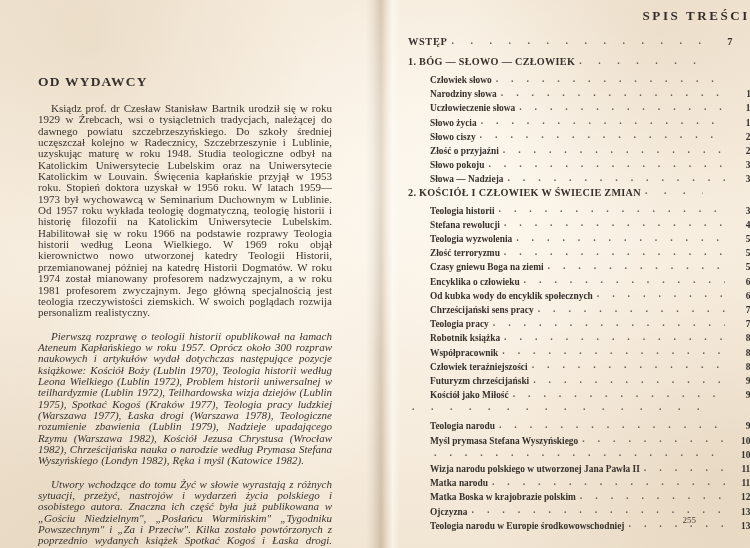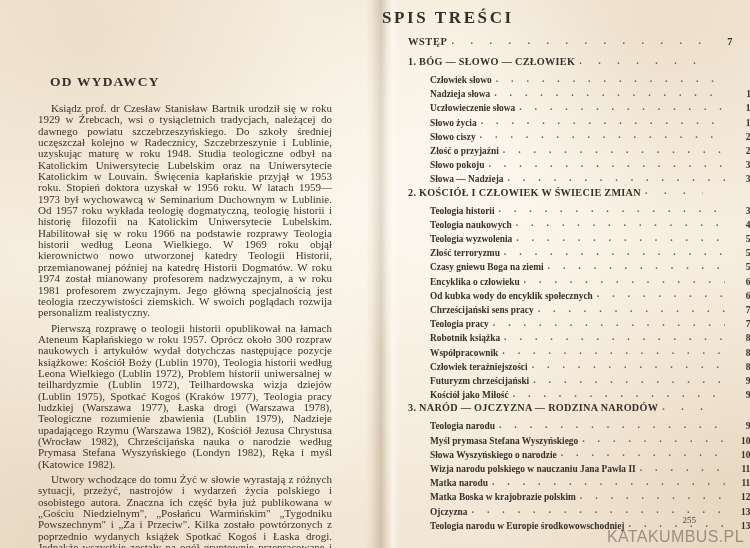--- a/index.html
+++ b/index.html
@@ -70,41 +70,41 @@
     position: absolute;
     left: 38px;
     top: 74px;
     width: 294px;
   }
   .od-wydawcy {
     font-size: 13.5px;
     font-weight: bold;
     letter-spacing: 1.2px;
     color: #35302c;
-    margin: 0 0 13px 12px;
+    margin: 0 0 13px 0;
   }
   .body-text {
     font-size: 11px;
     line-height: 11.35px;
     text-align: justify;
     color: #3a342e;
     margin: 0;
     word-spacing: 0.4px;
   }
-  .body-text + .body-text { margin-top: 4px; }
+  .body-text + .body-text { margin-top: 12px; font-style: italic; }
   .body-text .ind { display: inline-block; width: 13px; }
 
   
   .toc-title {
     position: absolute;
-    left: 2px;
+    left: 16px;
     right: 0;
     top: 8px;
-    text-align: left;
-    font-size: 17px;
+    text-align: right;
+    font-size: 13px;
     font-weight: bold;
     letter-spacing: 2.6px;
     color: #332e2a;
   }
   .toc {
     position: absolute;
     left: 28px;
     top: 36px;
     width: 325px;
     color: #37312c;
@@ -212,21 +212,21 @@
           <span class="lbl">1. BÓG — SŁOWO — CZŁOWIEK</span>
           <span class="dots">. . . . . . . . . . . . . . . . . . . . . . . . . . . . . . . . . . . . . . . . . . . . . . . . . . . . . . . . . . . . . . . . . . . . . . . . . . . . . . . . . . . . . . . . . . </span>
           <span class="pg"></span>
         </div>
         <div class="row entry">
           <span class="lbl">Człowiek słowo</span>
           <span class="dots">. . . . . . . . . . . . . . . . . . . . . . . . . . . . . . . . . . . . . . . . . . . . . . . . . . . . . . . . . . . . . . . . . . . . . . . . . . . . . . . . . . . . . . . . . . </span>
           <span class="pg">8</span>
         </div>
         <div class="row entry">
-          <span class="lbl">Nadzieja słowa</span>
+          <span class="lbl">Narodziny słowa</span>
           <span class="dots">. . . . . . . . . . . . . . . . . . . . . . . . . . . . . . . . . . . . . . . . . . . . . . . . . . . . . . . . . . . . . . . . . . . . . . . . . . . . . . . . . . . . . . . . . . </span>
           <span class="pg">11</span>
         </div>
         <div class="row entry">
           <span class="lbl">Uczłowieczenie słowa</span>
           <span class="dots">. . . . . . . . . . . . . . . . . . . . . . . . . . . . . . . . . . . . . . . . . . . . . . . . . . . . . . . . . . . . . . . . . . . . . . . . . . . . . . . . . . . . . . . . . . </span>
           <span class="pg">16</span>
         </div>
         <div class="row entry">
           <span class="lbl">Słowo życia</span>
@@ -257,21 +257,21 @@
           <span class="lbl">2. KOŚCIÓŁ I CZŁOWIEK W ŚWIECIE ZMIAN</span>
           <span class="dots">. . . . . . . . . . . . . . . . . . . . . . . . . . . . . . . . . . . . . . . . . . . . . . . . . . . . . . . . . . . . . . . . . . . . . . . . . . . . . . . . . . . . . . . . . . </span>
           <span class="pg"></span>
         </div>
         <div class="row entry">
           <span class="lbl">Teologia historii</span>
           <span class="dots">. . . . . . . . . . . . . . . . . . . . . . . . . . . . . . . . . . . . . . . . . . . . . . . . . . . . . . . . . . . . . . . . . . . . . . . . . . . . . . . . . . . . . . . . . . </span>
           <span class="pg">38</span>
         </div>
         <div class="row entry">
-          <span class="lbl">Teologia naukowych</span>
+          <span class="lbl">Stefana rewolucji</span>
           <span class="dots">. . . . . . . . . . . . . . . . . . . . . . . . . . . . . . . . . . . . . . . . . . . . . . . . . . . . . . . . . . . . . . . . . . . . . . . . . . . . . . . . . . . . . . . . . . </span>
           <span class="pg">43</span>
         </div>
         <div class="row entry">
           <span class="lbl">Teologia wyzwolenia</span>
           <span class="dots">. . . . . . . . . . . . . . . . . . . . . . . . . . . . . . . . . . . . . . . . . . . . . . . . . . . . . . . . . . . . . . . . . . . . . . . . . . . . . . . . . . . . . . . . . . </span>
           <span class="pg">50</span>
         </div>
         <div class="row entry">
           <span class="lbl">Złość terroryzmu</span>
@@ -322,41 +322,39 @@
           <span class="lbl">Futuryzm chrześcijański</span>
           <span class="dots">. . . . . . . . . . . . . . . . . . . . . . . . . . . . . . . . . . . . . . . . . . . . . . . . . . . . . . . . . . . . . . . . . . . . . . . . . . . . . . . . . . . . . . . . . . </span>
           <span class="pg">90</span>
         </div>
         <div class="row entry">
           <span class="lbl">Kościół jako Miłość</span>
           <span class="dots">. . . . . . . . . . . . . . . . . . . . . . . . . . . . . . . . . . . . . . . . . . . . . . . . . . . . . . . . . . . . . . . . . . . . . . . . . . . . . . . . . . . . . . . . . . </span>
           <span class="pg">95</span>
         </div>
         <div class="row chap">
-          <span class="lbl">3. NARÓD — OJCZYZNA — RODZINA NARODÓW</span>
           <span class="dots">. . . . . . . . . . . . . . . . . . . . . . . . . . . . . . . . . . . . . . . . . . . . . . . . . . . . . . . . . . . . . . . . . . . . . . . . . . . . . . . . . . . . . . . . . . </span>
           <span class="pg"></span>
         </div>
         <div class="row entry">
           <span class="lbl">Teologia narodu</span>
           <span class="dots">. . . . . . . . . . . . . . . . . . . . . . . . . . . . . . . . . . . . . . . . . . . . . . . . . . . . . . . . . . . . . . . . . . . . . . . . . . . . . . . . . . . . . . . . . . </span>
           <span class="pg">99</span>
         </div>
         <div class="row entry">
           <span class="lbl">Myśl prymasa Stefana Wyszyńskiego</span>
           <span class="dots">. . . . . . . . . . . . . . . . . . . . . . . . . . . . . . . . . . . . . . . . . . . . . . . . . . . . . . . . . . . . . . . . . . . . . . . . . . . . . . . . . . . . . . . . . . </span>
           <span class="pg">103</span>
         </div>
         <div class="row entry">
-          <span class="lbl">Słowa Wyszyńskiego o narodzie</span>
           <span class="dots">. . . . . . . . . . . . . . . . . . . . . . . . . . . . . . . . . . . . . . . . . . . . . . . . . . . . . . . . . . . . . . . . . . . . . . . . . . . . . . . . . . . . . . . . . . </span>
           <span class="pg">108</span>
         </div>
         <div class="row entry">
-          <span class="lbl">Wizja narodu polskiego w nauczaniu Jana Pawła II</span>
+          <span class="lbl">Wizja narodu polskiego w utworzonej Jana Pawła II</span>
           <span class="dots">. . . . . . . . . . . . . . . . . . . . . . . . . . . . . . . . . . . . . . . . . . . . . . . . . . . . . . . . . . . . . . . . . . . . . . . . . . . . . . . . . . . . . . . . . . </span>
           <span class="pg">113</span>
         </div>
         <div class="row entry">
           <span class="lbl">Matka narodu</span>
           <span class="dots">. . . . . . . . . . . . . . . . . . . . . . . . . . . . . . . . . . . . . . . . . . . . . . . . . . . . . . . . . . . . . . . . . . . . . . . . . . . . . . . . . . . . . . . . . . </span>
           <span class="pg">118</span>
         </div>
         <div class="row entry">
           <span class="lbl">Matka Boska w krajobrazie polskim</span>
@@ -371,14 +369,13 @@
         <div class="row entry">
           <span class="lbl">Teologia narodu w Europie środkowowschodniej</span>
           <span class="dots">. . . . . . . . . . . . . . . . . . . . . . . . . . . . . . . . . . . . . . . . . . . . . . . . . . . . . . . . . . . . . . . . . . . . . . . . . . . . . . . . . . . . . . . . . . </span>
           <span class="pg">135</span>
         </div>
       </div>
 
     <div class="folio">255</div>
   </div>
 
-  <div class="watermark">KATAKUMBUS.PL</div>
 </div>
 
 </body></html>

